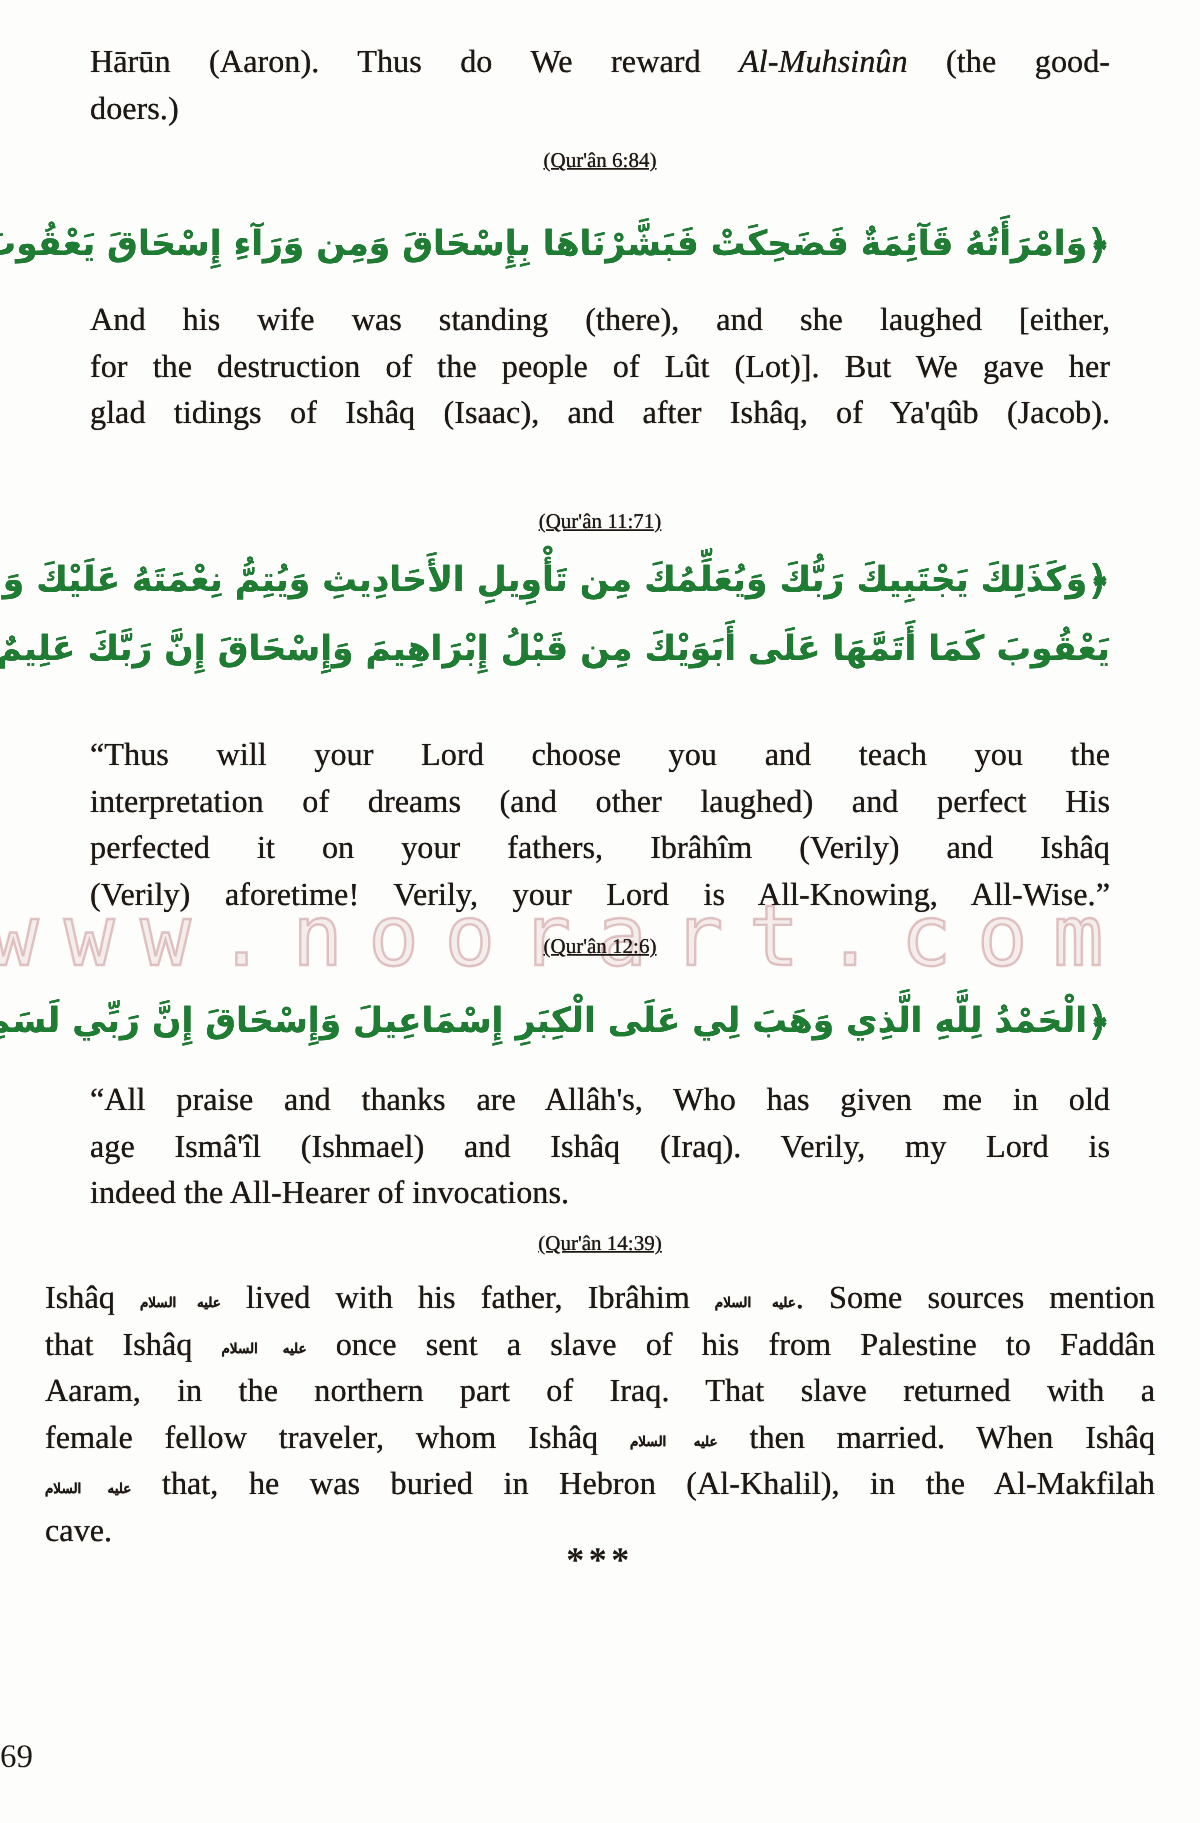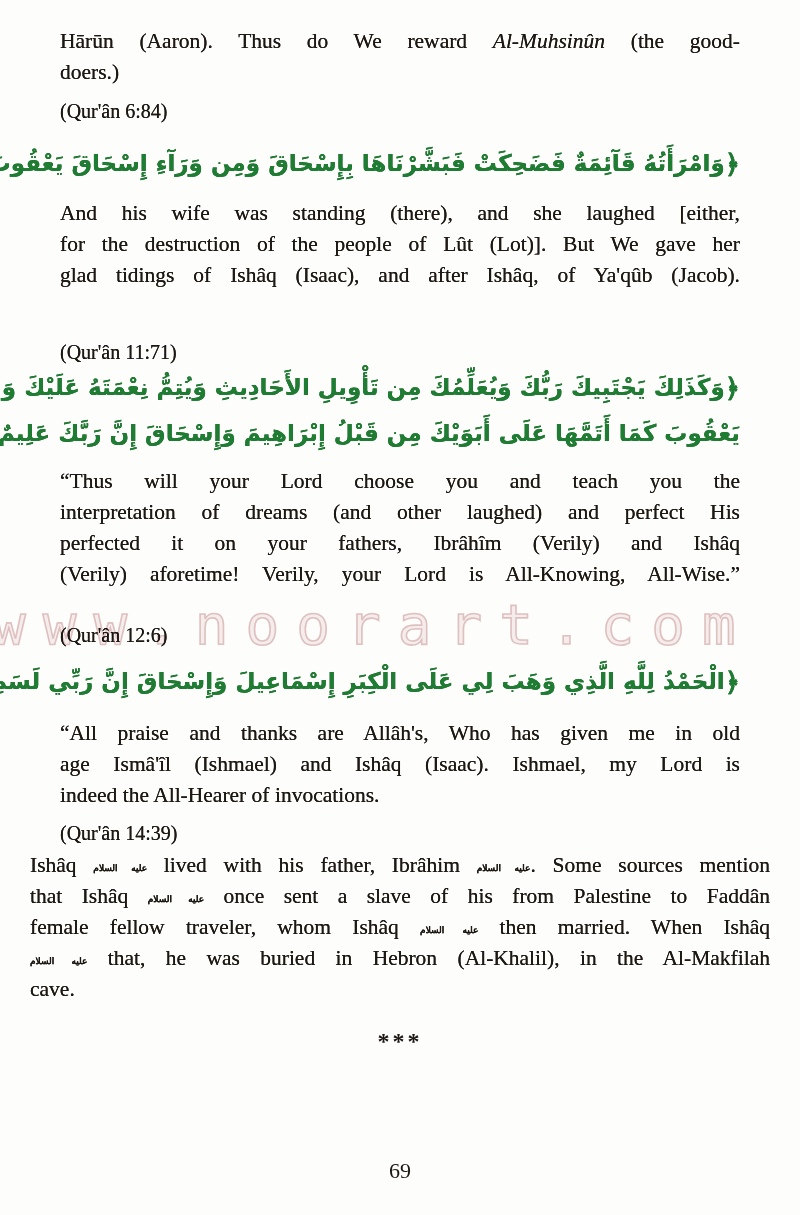--- a/index.html
+++ b/index.html
@@ -19,53 +19,54 @@
   .eng .ln {
     height: 31px; line-height: 31px;
     text-align: justify; text-align-last: justify;
     white-space: nowrap;
     text-shadow: 0 0 0.5px currentColor;
   }
   .eng .ln.last { text-align-last: left; white-space: normal; }
   .eng .ital { font-style: italic; margin-top: 32px; }
 
   .qref {
-    font-size: 20px; text-align: left;
+    font-size: 14px; text-align: center;
     text-shadow: 0 0 0.5px currentColor;
+    text-decoration: underline;
   }
 
   .arabic {
     direction: rtl;
     font-family: "DejaVu Sans", sans-serif;
     font-size: 23px; font-weight: bold;
     color: #1e7d32;
     text-shadow: 0 0 0.4px #145a22;
   }
   .arabic .aln {
     height: 46px; line-height: 46px;
     text-align: justify; text-align-last: justify;
     white-space: nowrap;
   }
   .ornate { font-size: 26px; vertical-align: -2px; }
 
   .pbuh {
-    font-family: Liberation Serif, serif;
+    font-family: Liberation Sans, sans-serif;
     font-size: 9px; font-weight: bold;
     letter-spacing: -0.5px;
     vertical-align: 1px;
     white-space: nowrap;
     margin-top: 14px;
   }
 
   .separator {
     left: 0; width: 800px; text-align: center;
     font-size: 24px; font-weight: bold; letter-spacing: 3px;
   }
   .page-number {
-    left: 0; width: 800px; text-align: center;
+    left: 0; width: 800px; text-align: left;
     font-size: 22px;
   }
 
   .watermark {
     left: -8px; top: 592px; width: 820px;
     font-family: "DejaVu Sans Mono", monospace;
     font-size: 56px;
     letter-spacing: 17px;
     white-space: nowrap;
     color: rgba(210, 165, 165, 0.18);
@@ -97,44 +98,45 @@
   <div class="ln">glad tidings of Ishâq (Isaac), and after Ishâq, of Ya'qûb (Jacob).</div>
 </div>
 
 <div class="block col qref" style="top:341px">(Qur'ân 11:71)</div>
 
 <div class="block col arabic" style="top:364px">
   <div class="aln"><span class="ornate">﴿</span><span>وَكَذَلِكَ يَجْتَبِيكَ رَبُّكَ وَيُعَلِّمُكَ مِن تَأْوِيلِ الأَحَادِيثِ وَيُتِمُّ نِعْمَتَهُ عَلَيْكَ وَعَلَى آلِ</span></div>
   <div class="aln"><span>يَعْقُوبَ كَمَا أَتَمَّهَا عَلَى أَبَوَيْكَ مِن قَبْلُ إِبْرَاهِيمَ وَإِسْحَاقَ إِنَّ رَبَّكَ عَلِيمٌ حَكِيمٌ</span></div>
 </div>
 
-<div class="block col eng" style="top:466px">
+<div class="block col eng" style="top:488px">
   <div class="ln">“Thus will your Lord choose you and teach you the</div>
   <div class="ln">interpretation of dreams (and other laughed) and perfect His</div>
   <div class="ln">perfected it on your fathers, Ibrâhîm (Verily) and Ishâq</div>
   <div class="ln">(Verily) aforetime! Verily, your Lord is All-Knowing, All-Wise.”</div>
 </div>
 
 <div class="block col qref" style="top:624px">(Qur'ân 12:6)</div>
 
 <div class="block col arabic" style="top:658px">
   <div class="aln"><span class="ornate">﴿</span><span>الْحَمْدُ لِلَّهِ الَّذِي وَهَبَ لِي عَلَى الْكِبَرِ إِسْمَاعِيلَ وَإِسْحَاقَ إِنَّ رَبِّي لَسَمِيعُ الدُّعَاءِ</span></div>
 </div>
 
 <div class="block col eng" style="top:718px">
   <div class="ln">“All praise and thanks are Allâh's, Who has given me in old</div>
-  <div class="ln">age Ismâ'îl (Ishmael) and Ishâq (Isaac). Ishmael, my Lord is</div>
+  <div class="ln">age Ismâ'îl (Ishmael) and Ishâq (Iraq). Verily, my Lord is</div>
   <div class="ln last">indeed the All-Hearer of invocations.</div>
 </div>
 
 <div class="block col qref" style="top:822px">(Qur'ân 14:39)</div>
 
 <div class="block wide eng" style="top:850px">
   <div class="ln"><span>Ishâq </span><span class="pbuh">عليه السلام</span><span> lived with his father, Ibrâhim </span><span class="pbuh">عليه السلام</span><span>. Some sources mention</span></div>
   <div class="ln"><span>that Ishâq </span><span class="pbuh">عليه السلام</span><span> once sent a slave of his from Palestine to Faddân</span></div>
+  <div class="ln">Aaram, in the northern part of Iraq. That slave returned with a</div>
   <div class="ln"><span>female fellow traveler, whom Ishâq </span><span class="pbuh">عليه السلام</span><span> then married. When Ishâq</span></div>
   <div class="ln"><span class="pbuh">عليه السلام</span><span> that, he was buried in Hebron (Al-Khalil), in the Al-Makfilah</span></div>
   <div class="ln last">cave.</div>
 </div>
 
 <div class="block separator" style="top:1028px">***</div>
 
 <div class="block page-number" style="top:1158px">69</div>
 
 </body></html>

